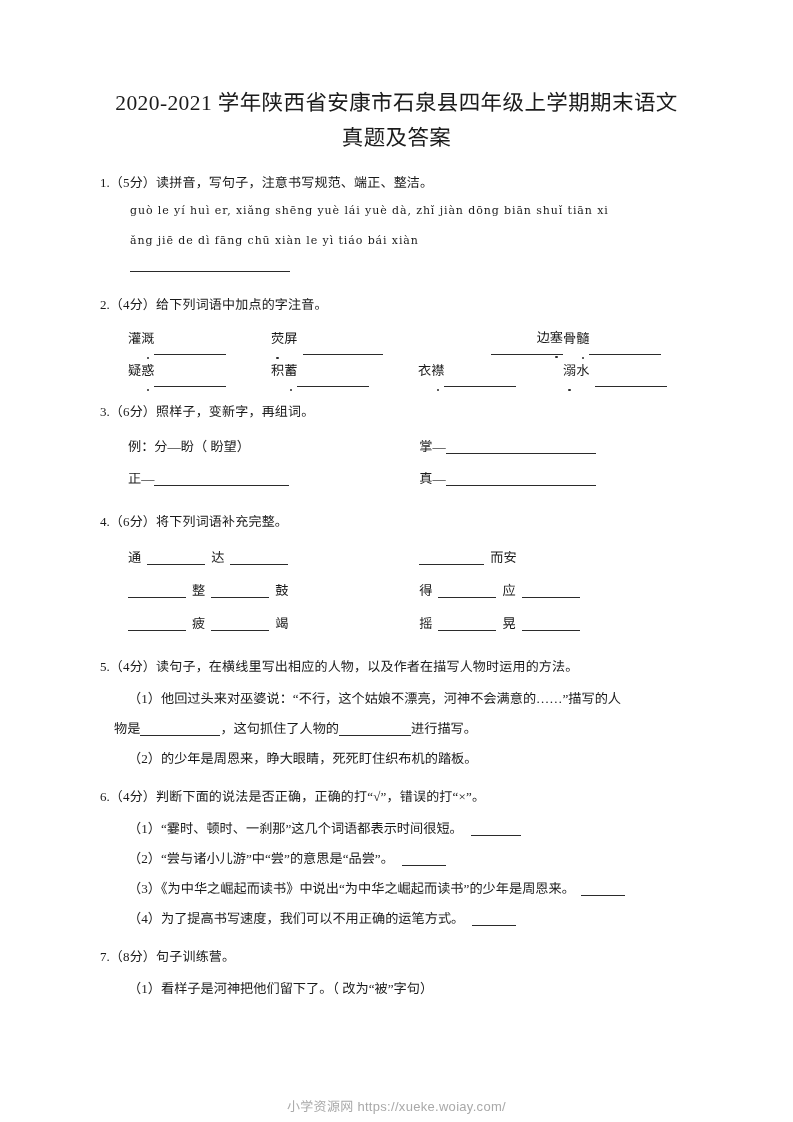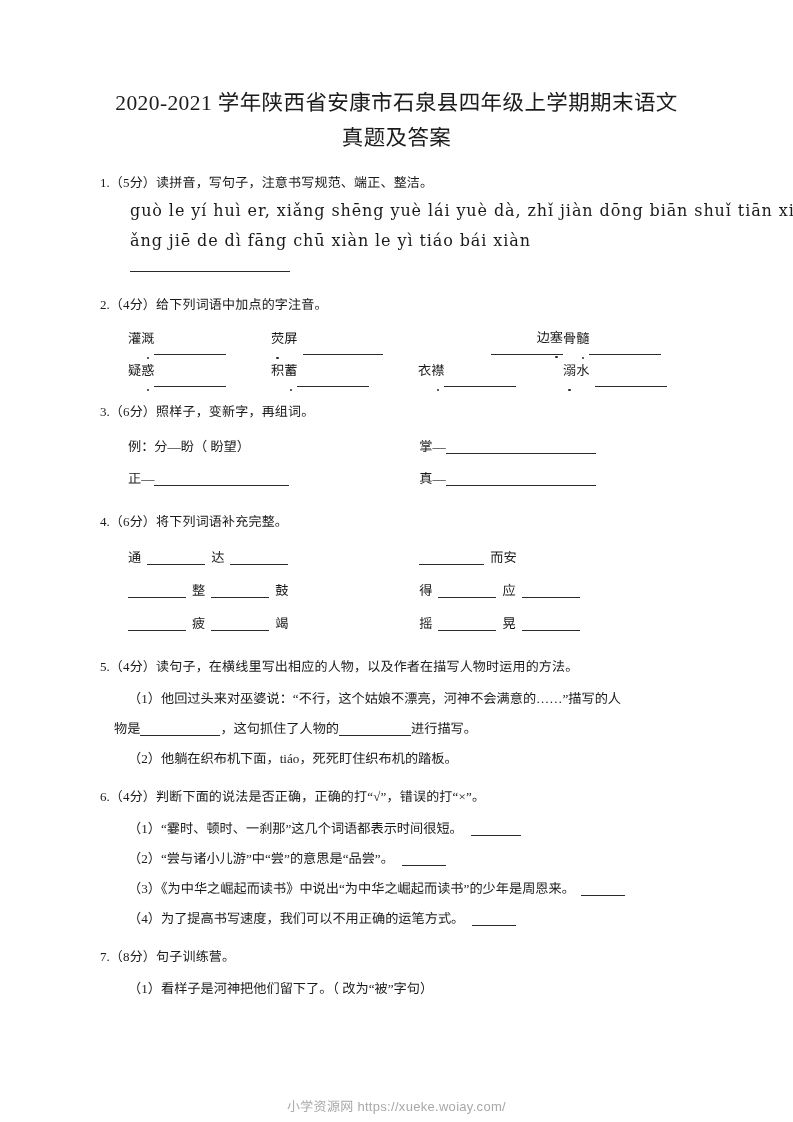--- a/index.html
+++ b/index.html
@@ -48,21 +48,21 @@
     letter-spacing: 0.2px;
     white-space: nowrap;
   }
   .q-num { letter-spacing: 0px; }
 
   .q-body { font-size: 13.2px; line-height: 30px; }
 
   
   .pinyin-line {
     padding-left: 30px;
-    font-size: 16px;
+    font-size: 11px;
     line-height: 30px;
     letter-spacing: 0.9px;
     font-family: "DejaVu Serif", serif;
     white-space: nowrap;
   }
   .write-rule {
     margin: 14px 0 0 30px;
     width: 160px;
     border-bottom: 1.2px solid #2a2a2a;
     height: 1px;
@@ -284,21 +284,21 @@
     </div>
 
     <div class="para" style="margin-top:4px;">
       <span class="sub-idx">（1）</span><span>他回过头来对巫婆说：“不行，这个姑娘不漂亮，河神不会满意的……”描写的人</span>
     </div>
     <div class="para-cont">
       <span>物是</span><span class="blk blk-80"></span><span>，这句抓住了人物的</span><span class="blk blk-72"></span><span>进行描写。</span>
     </div>
 
     <div class="para">
-      <span class="sub-idx">（2）</span><span>他躺在织布机下面，tiáo，死死盯住织布机的踏板。</span>
+      <span class="sub-idx">（2）</span><span>的少年是周恩来，睁大眼睛，死死盯住织布机的踏板。</span>
     </div>
   </div>
 
   <div class="q" style="margin-top:10px;">
     <div class="q-head">
       <span class="q-num">6.</span><span>（4分）</span><span>判断下面的说法是否正确，正确的打“√”，错误的打“×”。</span>
     </div>
 
     <div class="para" style="margin-top:4px;">
       <span class="sub-idx">（1）</span><span>“霎时、顿时、一刹那”这几个词语都表示时间很短。</span><span class="blk blk-50" style="margin-left:8px;"></span>

